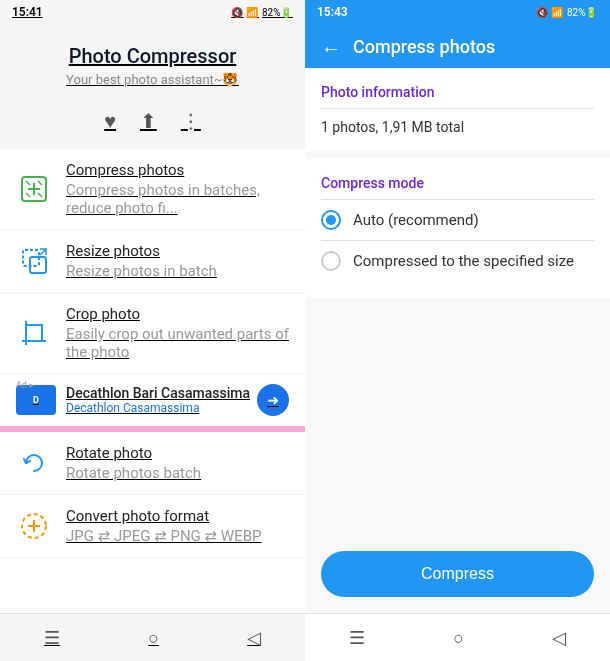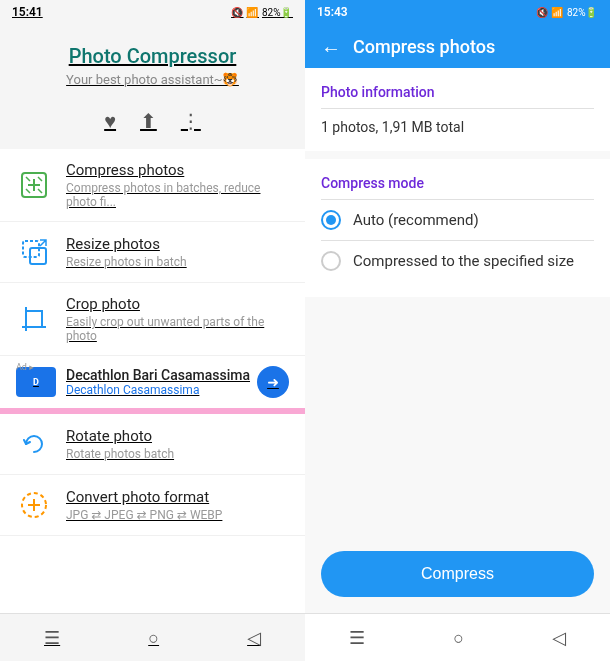--- a/index.html
+++ b/index.html
@@ -48,21 +48,21 @@
 
     .app-header {
       background: #f5f5f5;
       padding: 20px 16px 10px;
       text-align: center;
     }
 
     .app-title {
       font-size: 20px;
       font-weight: 500;
-      color: #0f766e;
+      color: #0f172a;
     }
 
     .app-subtitle {
       font-size: 13px;
       color: #888;
       margin-top: 4px;
     }
 
     .action-icons {
       display: flex;
@@ -107,21 +107,21 @@
       flex: 1;
     }
 
     .menu-item-title {
       font-size: 15px;
       color: #222;
       font-weight: 400;
     }
 
     .menu-item-subtitle {
-      font-size: 12px;
+      font-size: 15px;
       color: #999;
       margin-top: 2px;
     }
 
     
     .ad-banner {
       display: flex;
       align-items: center;
       padding: 10px 16px;
       background: #fff;

